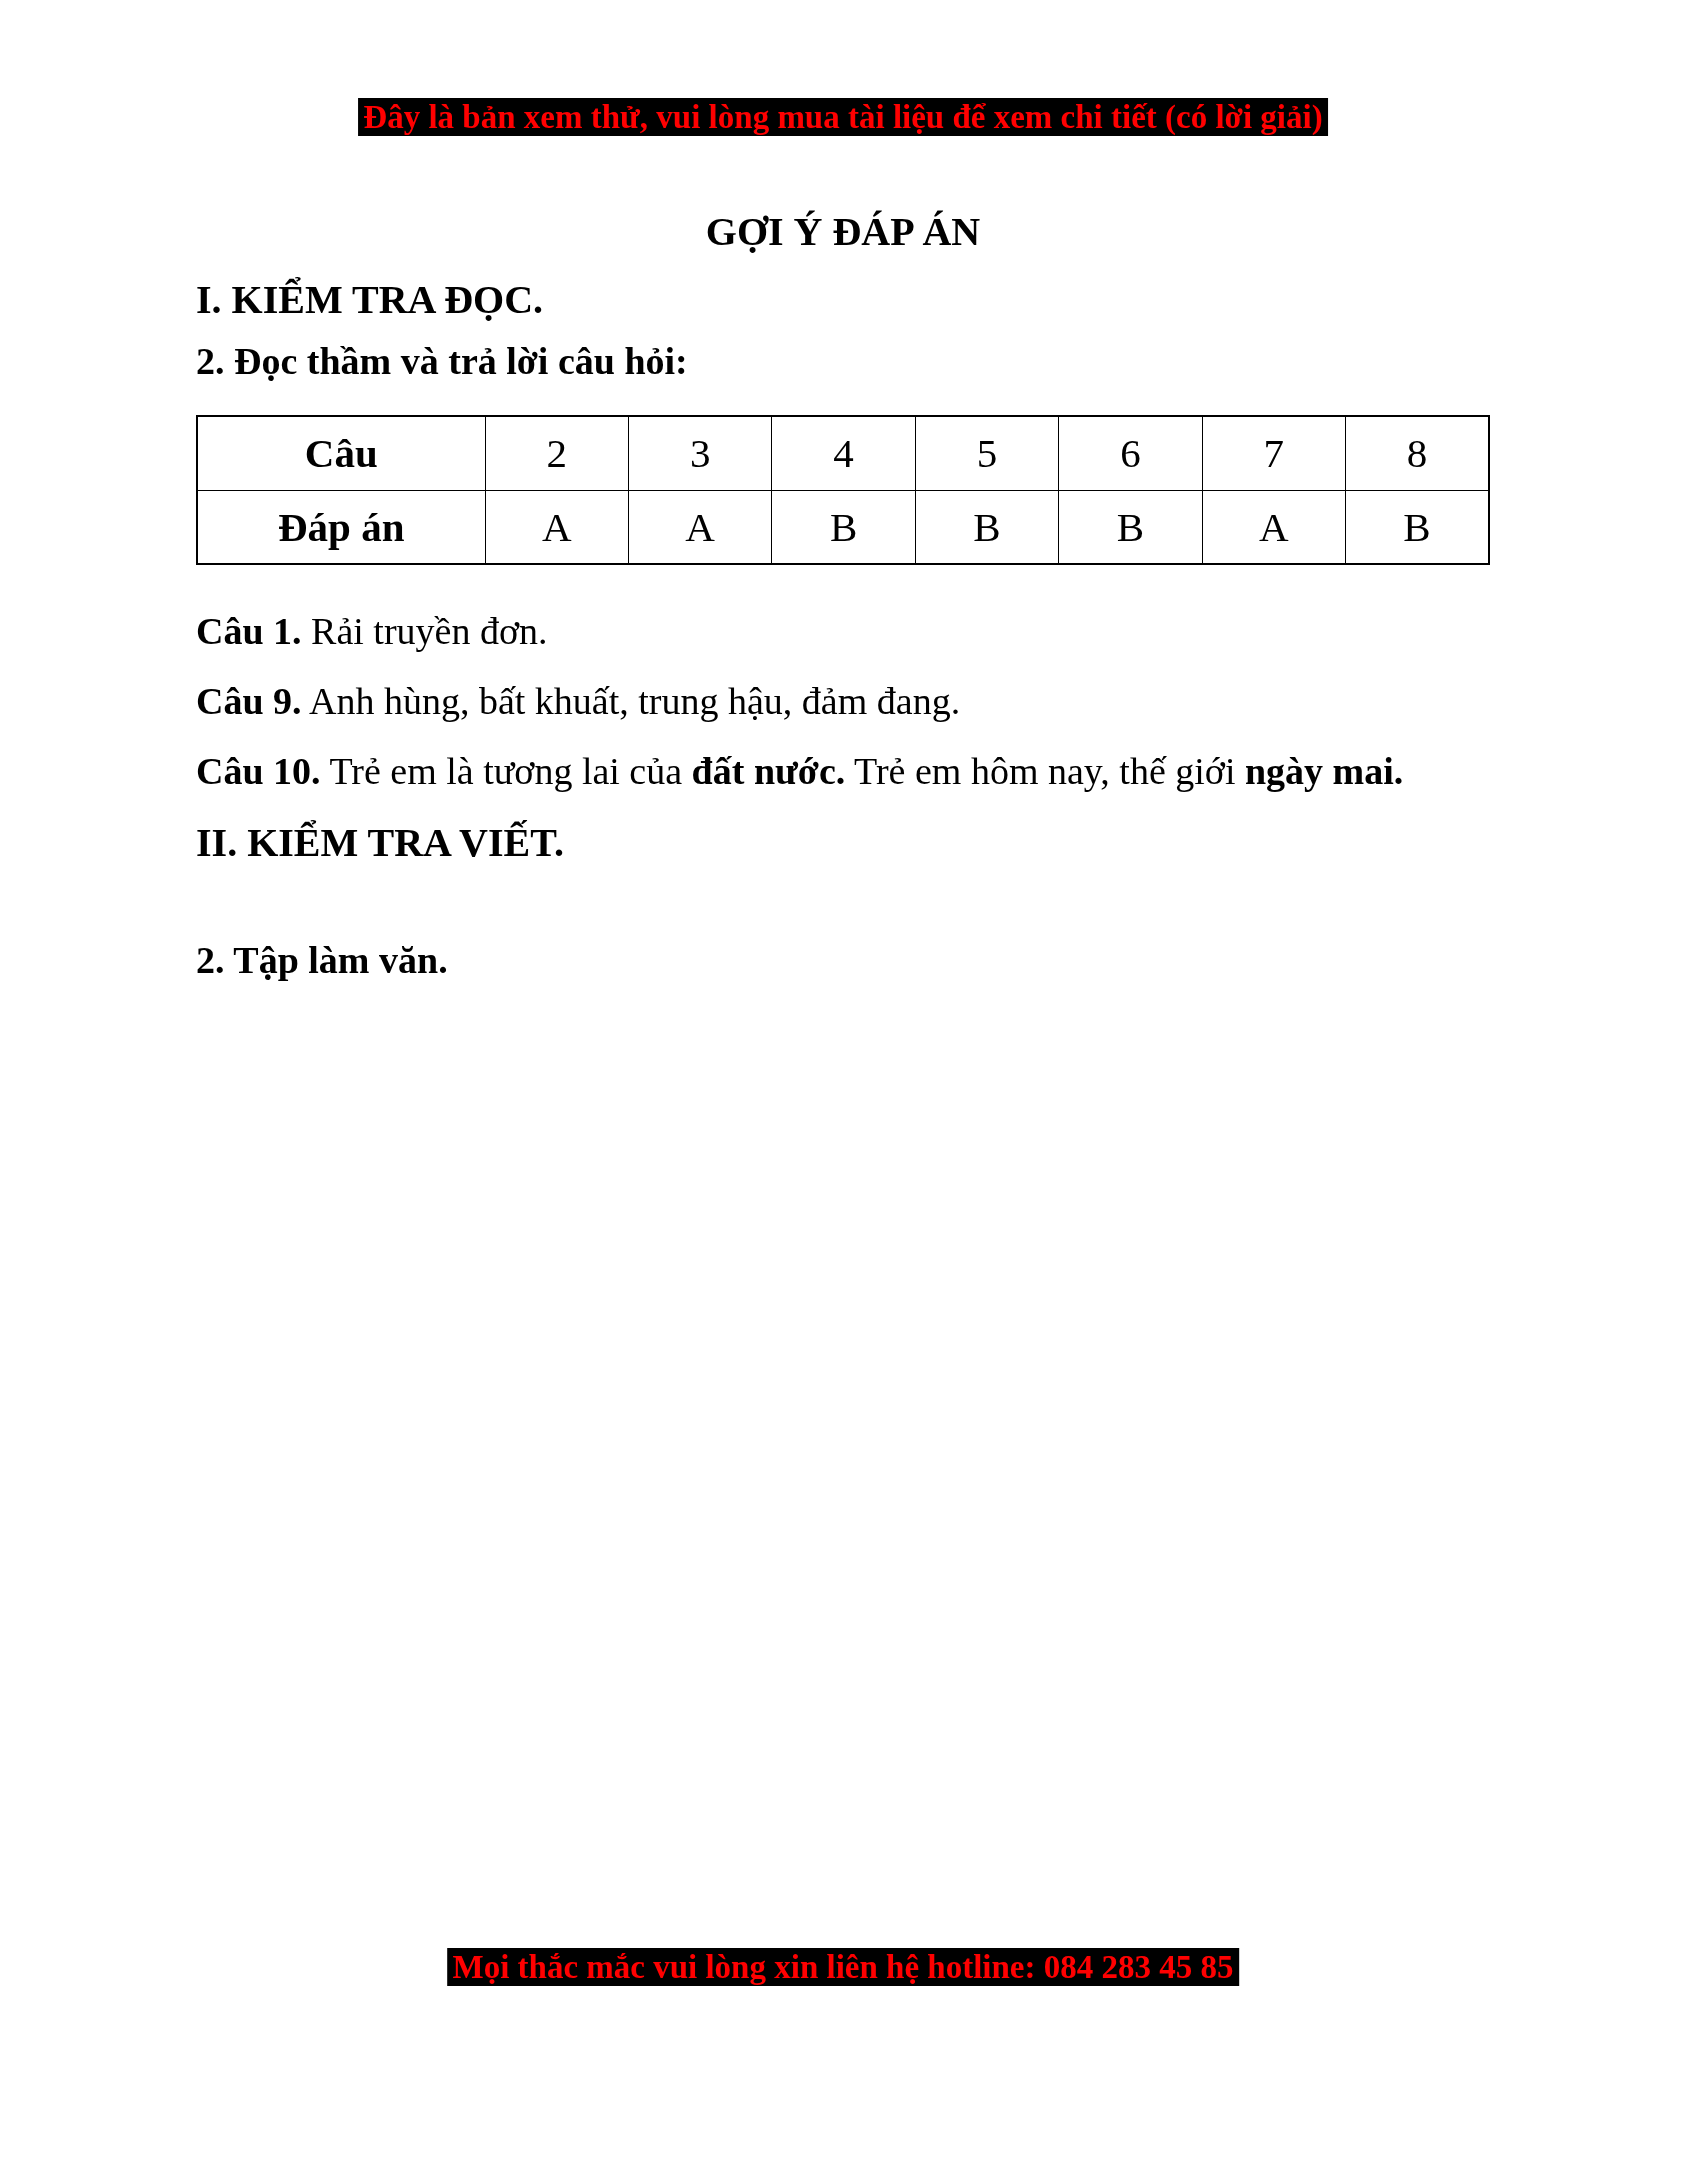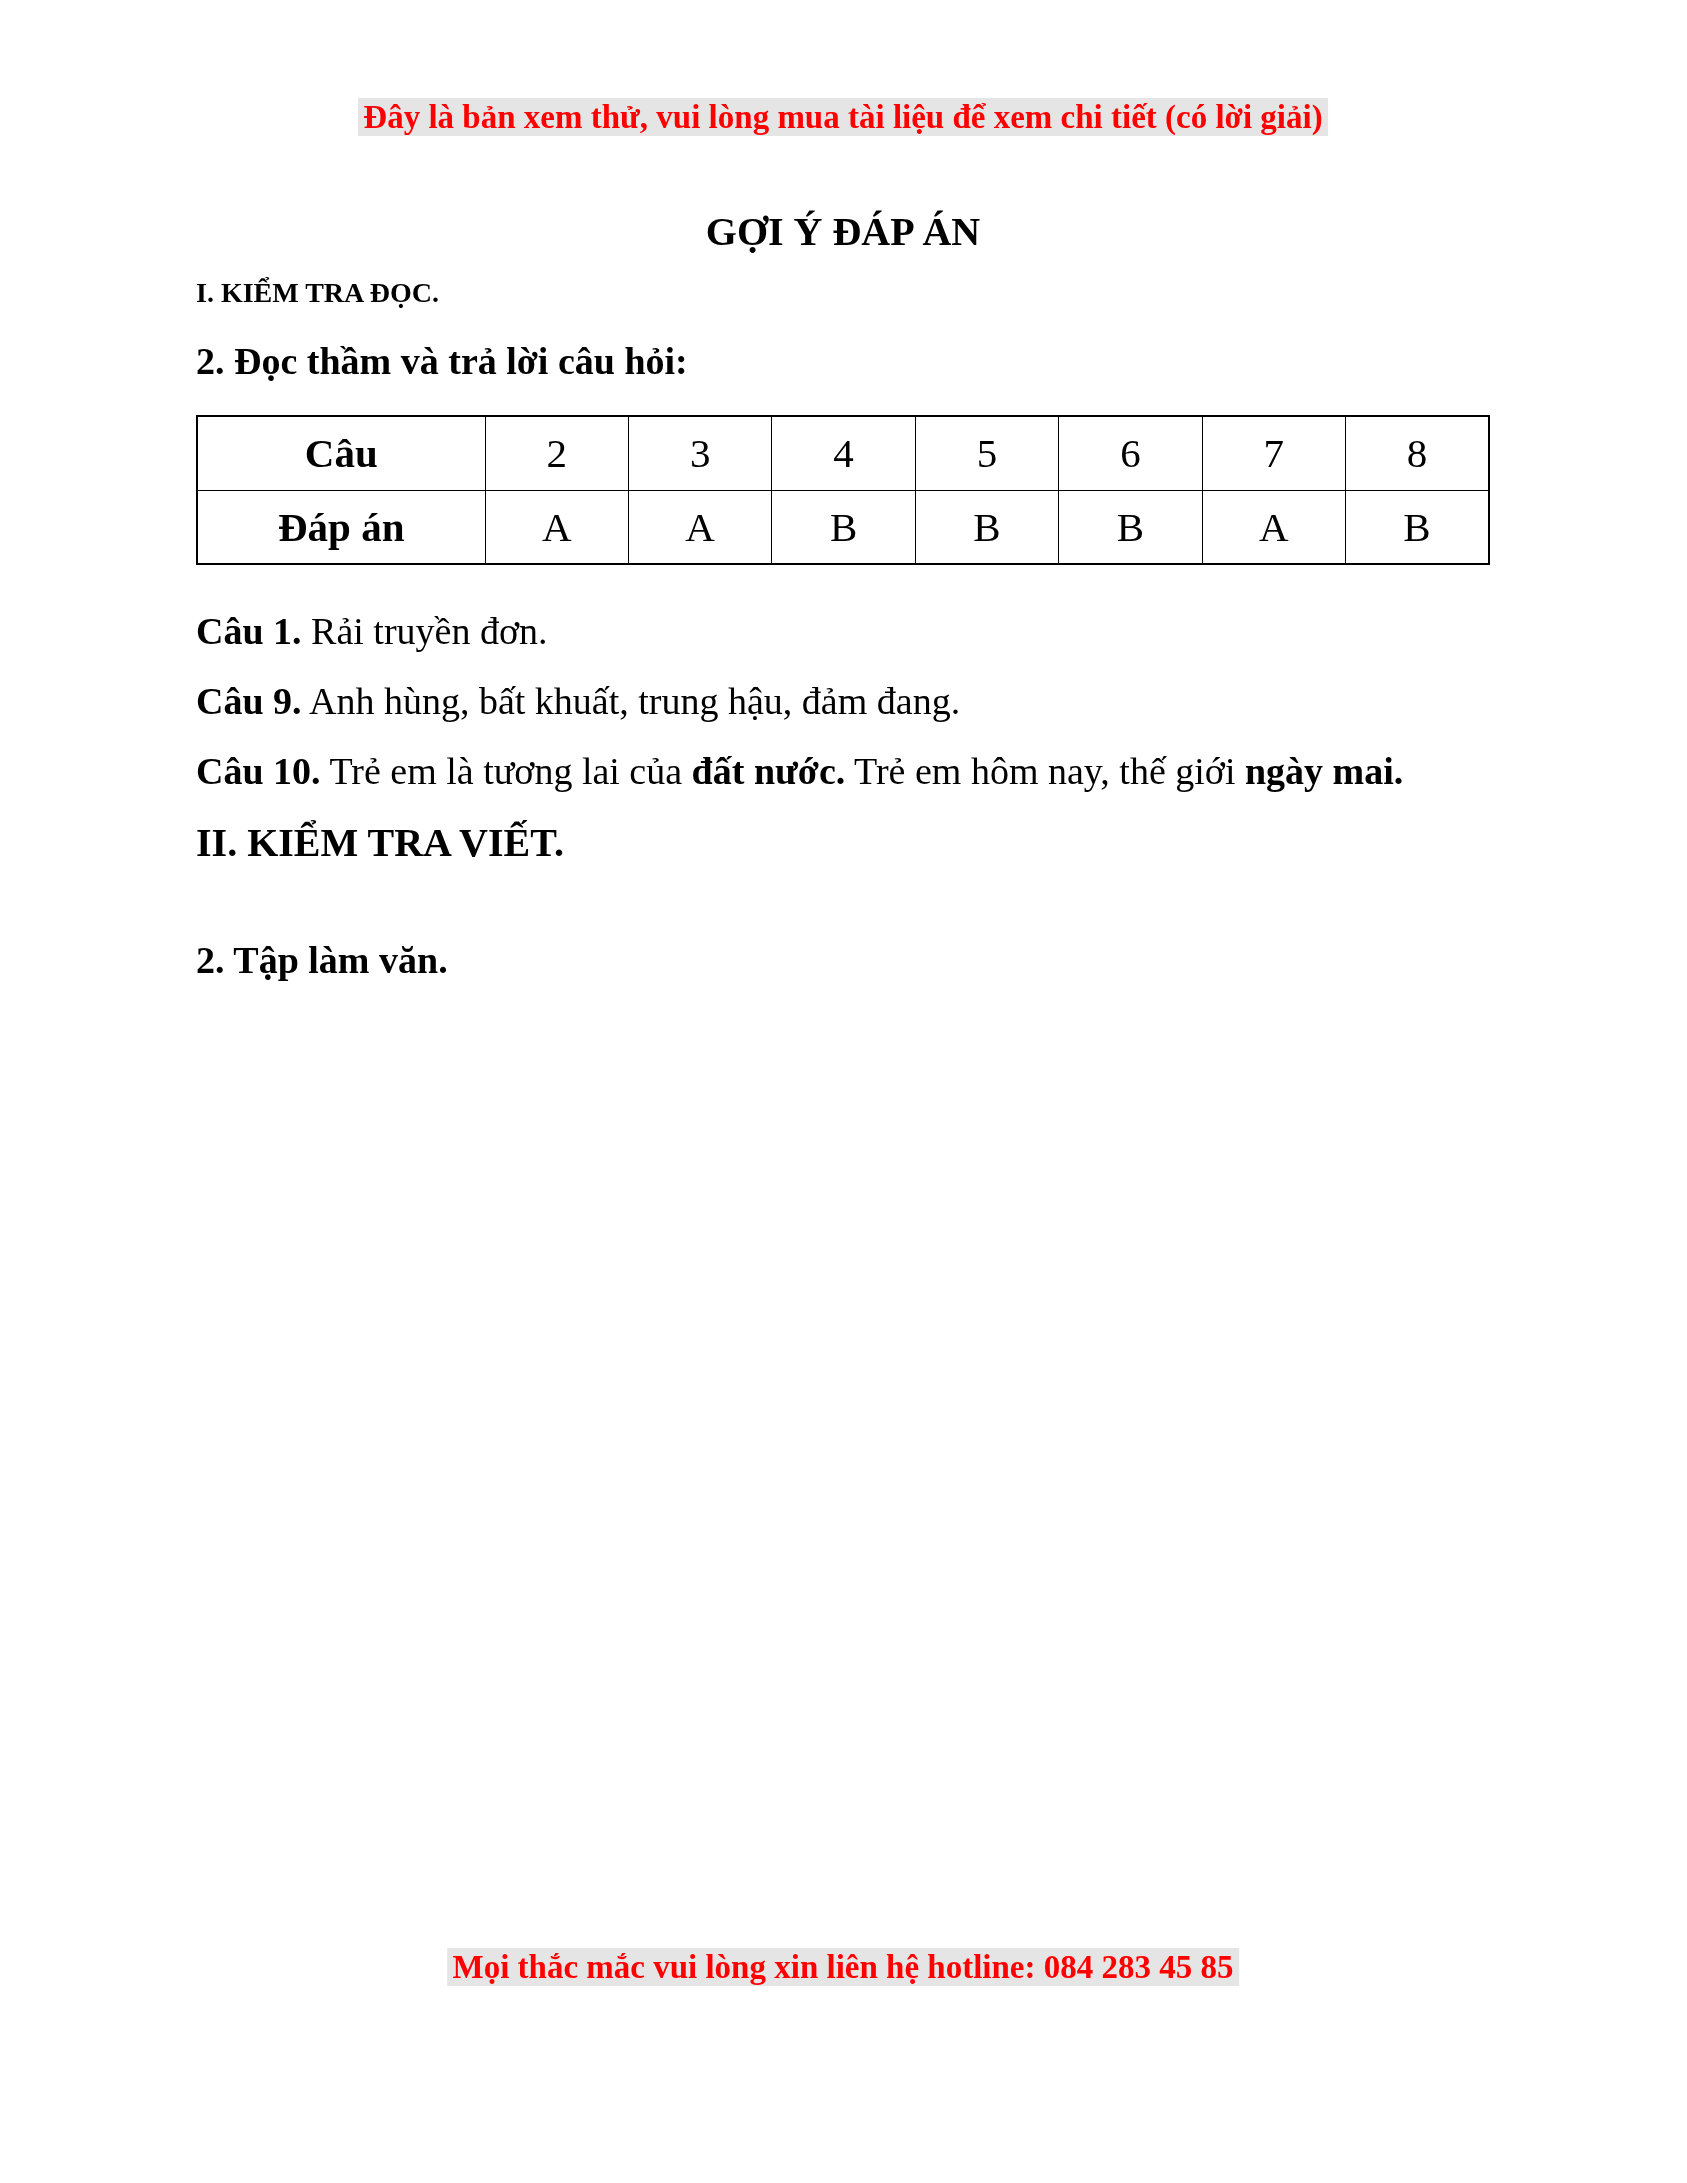--- a/index.html
+++ b/index.html
@@ -19,21 +19,21 @@
     position: absolute;
     left: 196px;
     top: 0;
     width: 1294px;
     height: 100%;
   }
   .banner {
     position: absolute;
     left: 50%;
     transform: translateX(-50%);
-    background: #e5e5e5;
+    background: #000000;
     color: #FF0000;
     font-weight: bold;
     font-size: 33px;
     line-height: 1.12;
     white-space: nowrap;
     padding: 0.7px 5.3px;
     text-align: center;
   }
   .banner-top { top: 98px; }
   .banner-bottom { top: 1948px; }
@@ -48,21 +48,21 @@
     margin-top: 10px;
   }
   .line {
     position: absolute;
     left: 0;
     line-height: 1.15;
     white-space: nowrap;
   }
   .bold { font-weight: bold; }
   .italic { font-style: italic; }
-  .h-read   { top: 277px; font-weight: bold; font-size: 28px; }
+  .h-read   { top: 277px; font-weight: bold; font-size: 40px; }
   .sub-read { top: 340px; font-weight: bold; }
   .cau1 { top: 610px; }
   .cau9 { top: 680px; }
   .cau10 { top: 750px; }
   .h-write   { top: 820px; font-weight: bold; font-size: 40px; }
   .sub-write { top: 891px; font-weight: bold; margin-top: 48px; }
   .ref { top: 961px; font-style: italic; }
   table.answer-table {
     position: absolute;
     top: 415px;

